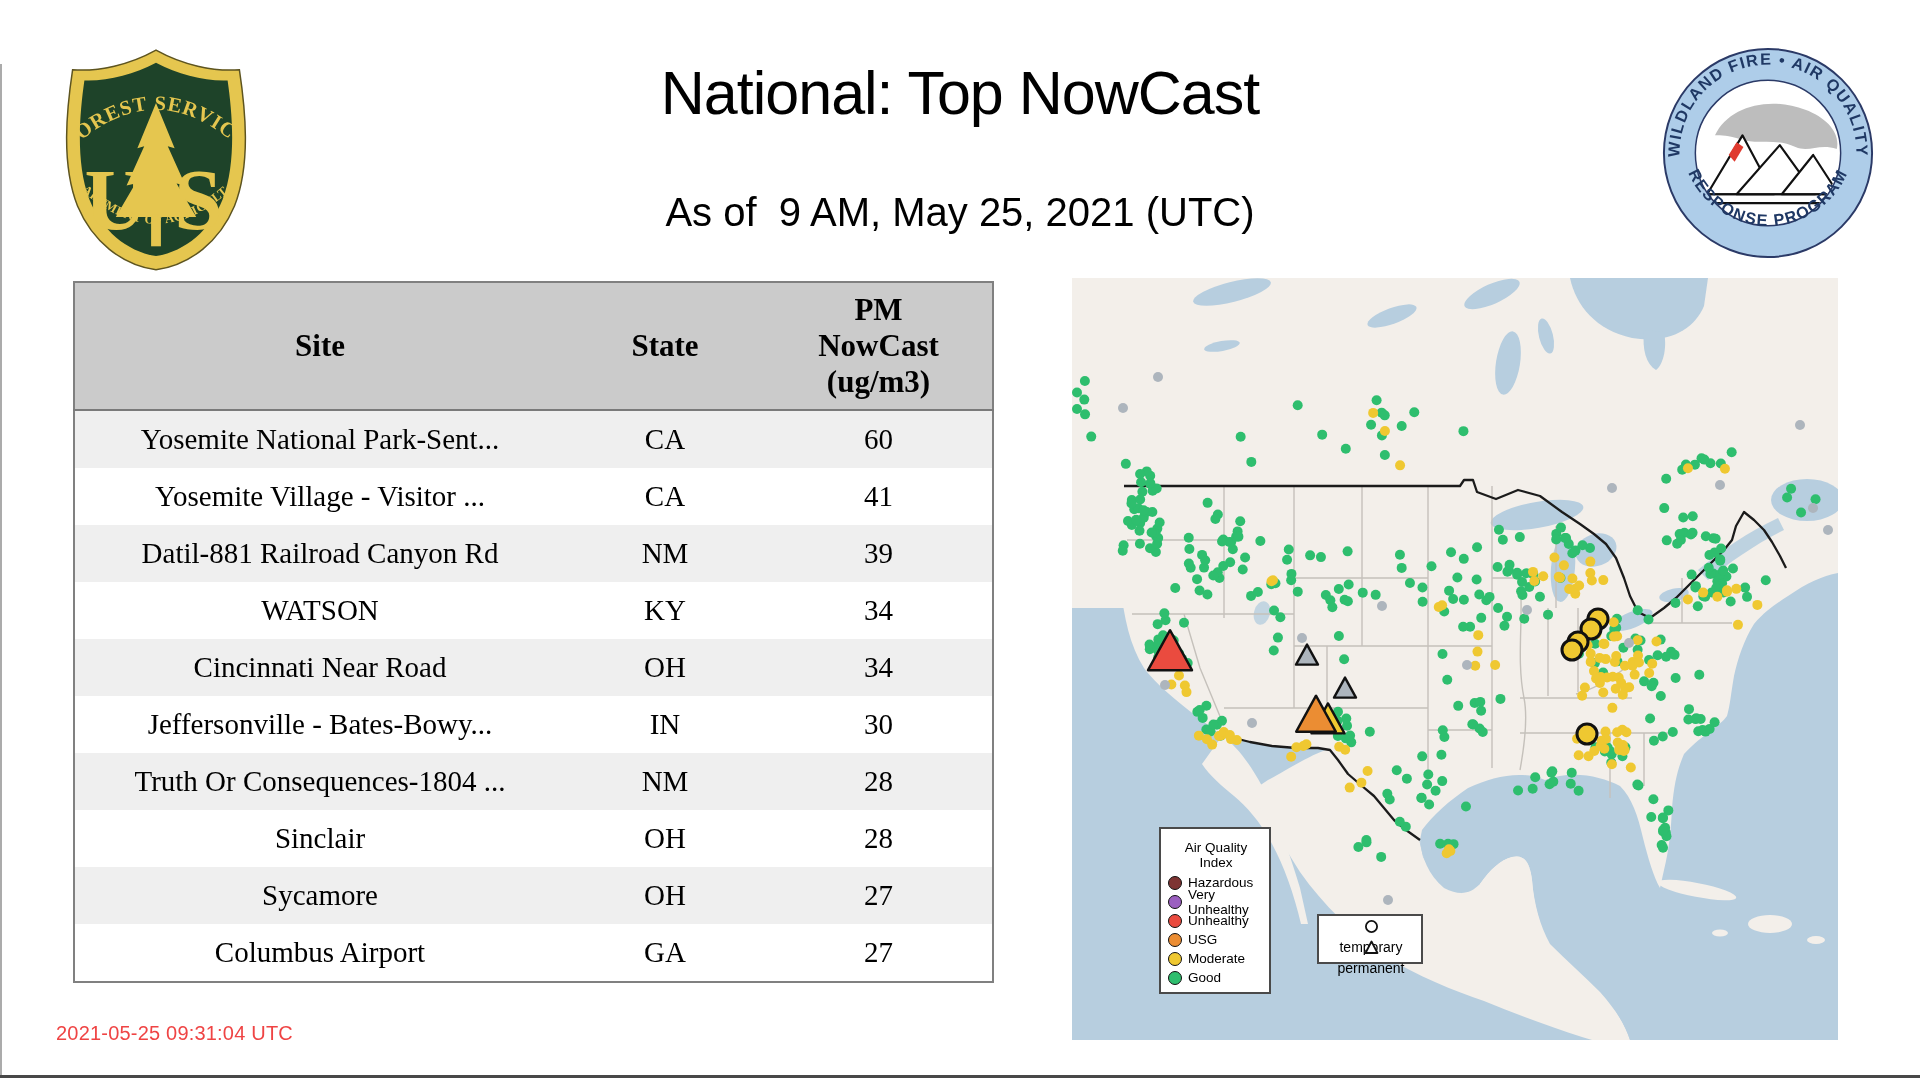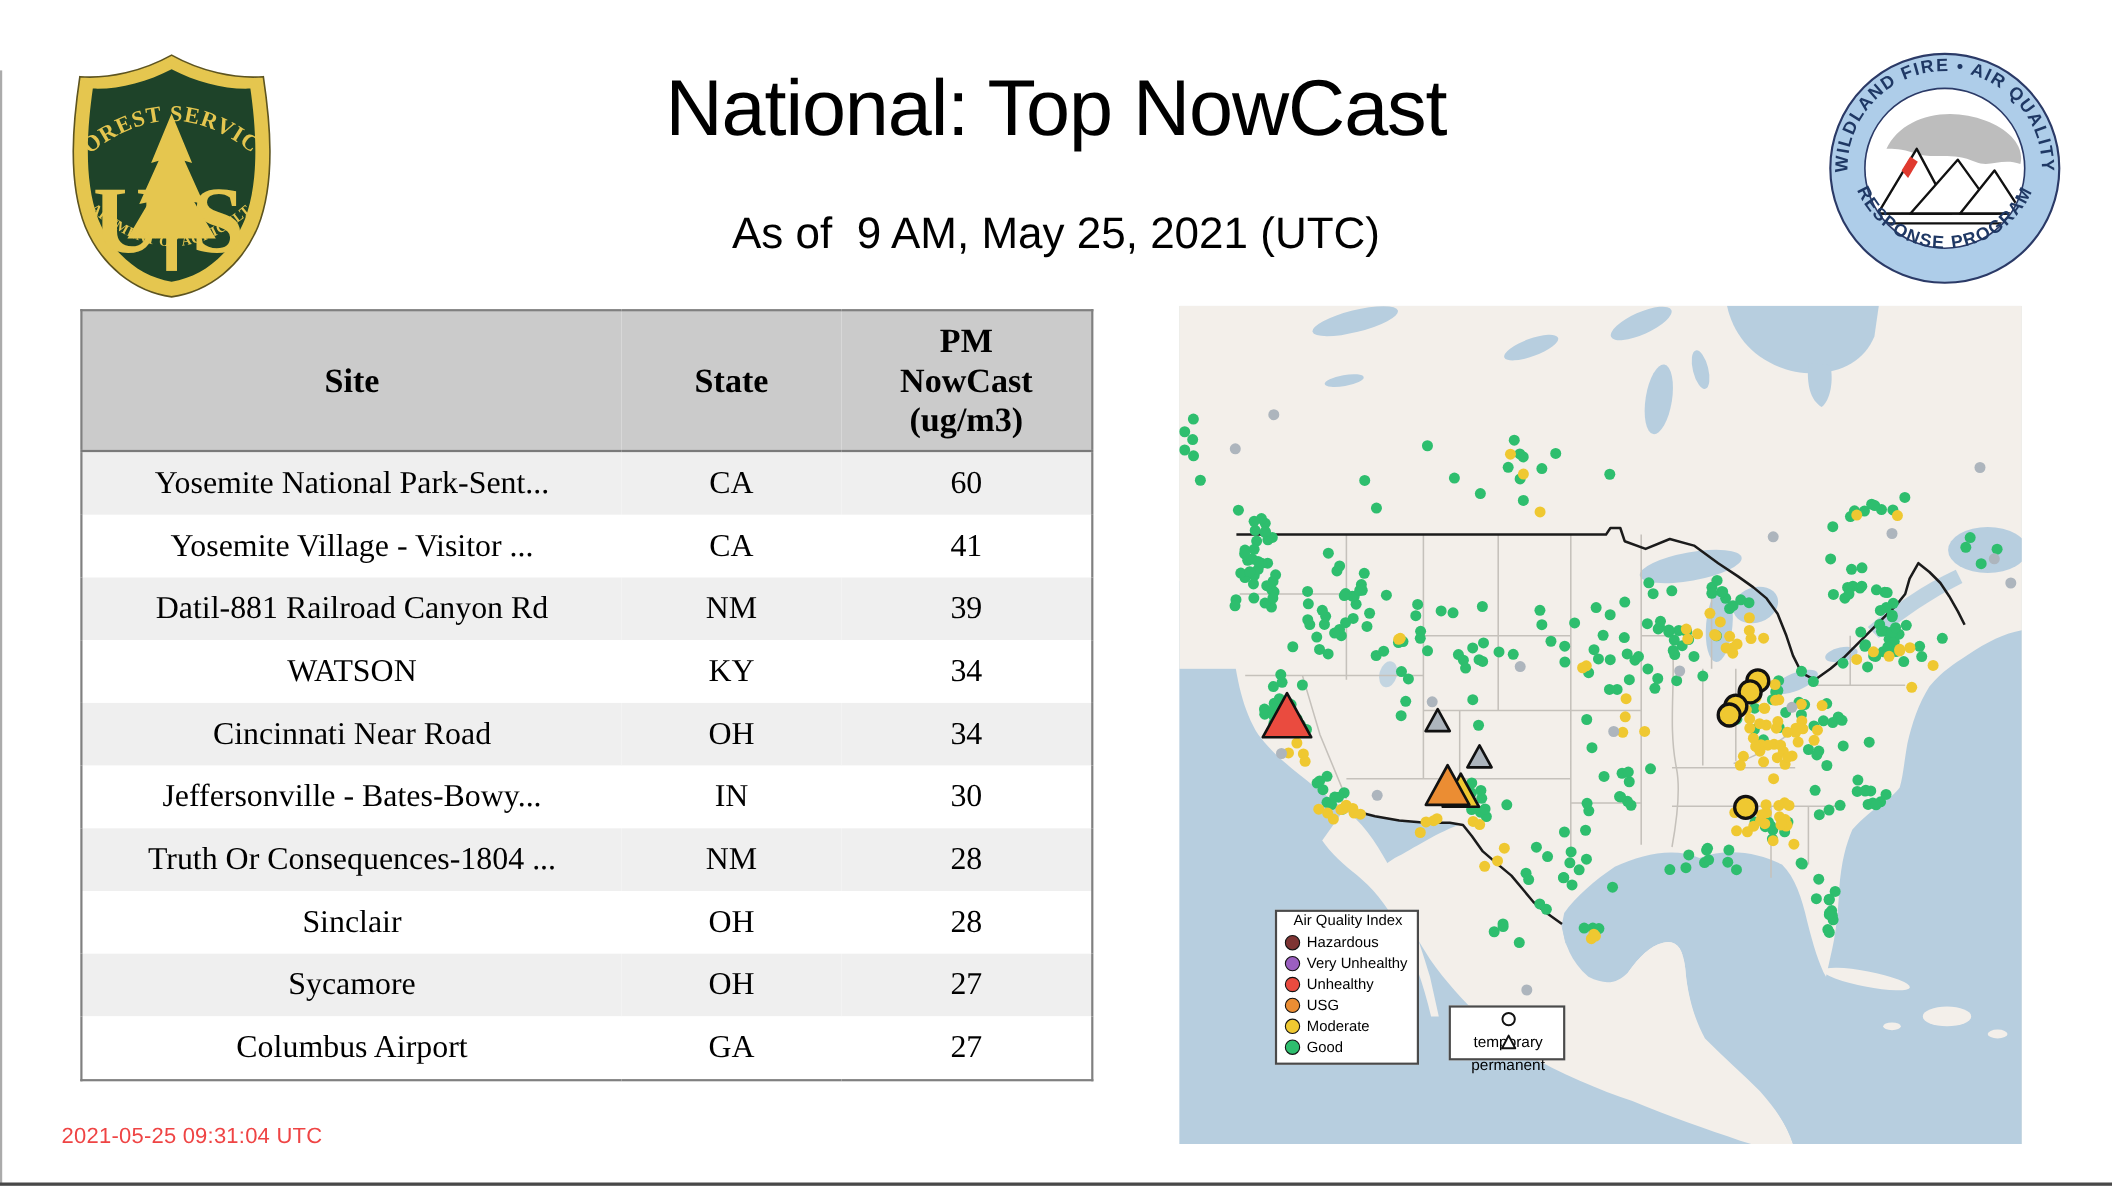--- a/index.html
+++ b/index.html
@@ -5,21 +5,21 @@
   html,body{margin:0;padding:0;}
   body{width:1920px;height:1080px;position:relative;background:#ffffff;overflow:hidden;
        font-family:"Liberation Sans",sans-serif;color:#000;}
   .abs{position:absolute;}
 
   
   #left-edge-line{left:0;top:64px;width:2px;height:1012px;background:#ababab;}
   #bottom-edge-line{left:0;top:1075px;width:1920px;height:3px;background:#484848;}
 
   
-  #page-title{left:0;top:58px;width:1920px;text-align:center;font-size:72px;letter-spacing:-1px;}
+  #page-title{left:0;top:58px;width:1920px;text-align:center;font-size:61px;letter-spacing:-1px;}
   #page-subtitle{left:0;top:190px;width:1920px;text-align:center;font-size:40px;white-space:pre;}
 
   
   #nowcast-table{left:73px;top:281px;width:917px;border-collapse:collapse;table-layout:fixed;
     font-family:"Liberation Serif",serif;border:2px solid #808080;}
   #nowcast-table th{background:#cbcbcb;height:126px;font-size:31px;font-weight:bold;
     text-align:center;vertical-align:middle;border-bottom:2px solid #7a7a7a;padding:0;}
   #nowcast-table th .wrap{display:inline-block;max-width:150px;line-height:1.15;}
   #nowcast-table td{height:57px;font-size:29px;text-align:center;vertical-align:middle;padding:0;}
   #nowcast-table tr.odd td{background:#efefef;}
@@ -27,22 +27,22 @@
   .col-site{width:490px;margin-left:11px;}.col-state{width:200px;}.col-val{width:227px;}
 
   
   #footer-timestamp{left:56px;top:1022px;font-size:20px;color:#ef4444;letter-spacing:.2px;}
 
   
   #map-wrap{left:1072px;top:278px;width:766px;height:762px;}
   #map-wrap svg{display:block;}
 
   
-  #aqi-legend{left:1159px;top:827px;width:131px;background:#fff;border:2px solid #4a4a4a;
-    padding:0 5px 5px 7px;box-sizing:border-box;}
+  #aqi-legend{left:1159px;top:827px;width:112px;background:#fff;border:2px solid #4a4a4a;
+    padding:11px 5px 5px 7px;box-sizing:border-box;}
   #aqi-legend .lg-title{font-size:13.5px;text-align:center;margin-bottom:3px;}
   .aqi-item{display:flex;align-items:center;gap:6px;height:19px;font-size:13.5px;}
   .aqi-swatch{width:12px;height:12px;border-radius:50%;border:1.6px solid #111;flex:0 0 auto;}
 
   
   #type-legend{left:1317px;top:914px;width:106px;height:50px;background:#fff;border:2px solid #4a4a4a;
     box-sizing:border-box;padding:3px 4px 2px 6px;}
   .type-row{display:flex;align-items:center;gap:5px;height:21px;font-size:14px;flex-direction:column;}
   .type-row svg{flex:0 0 auto;}
 </style>

